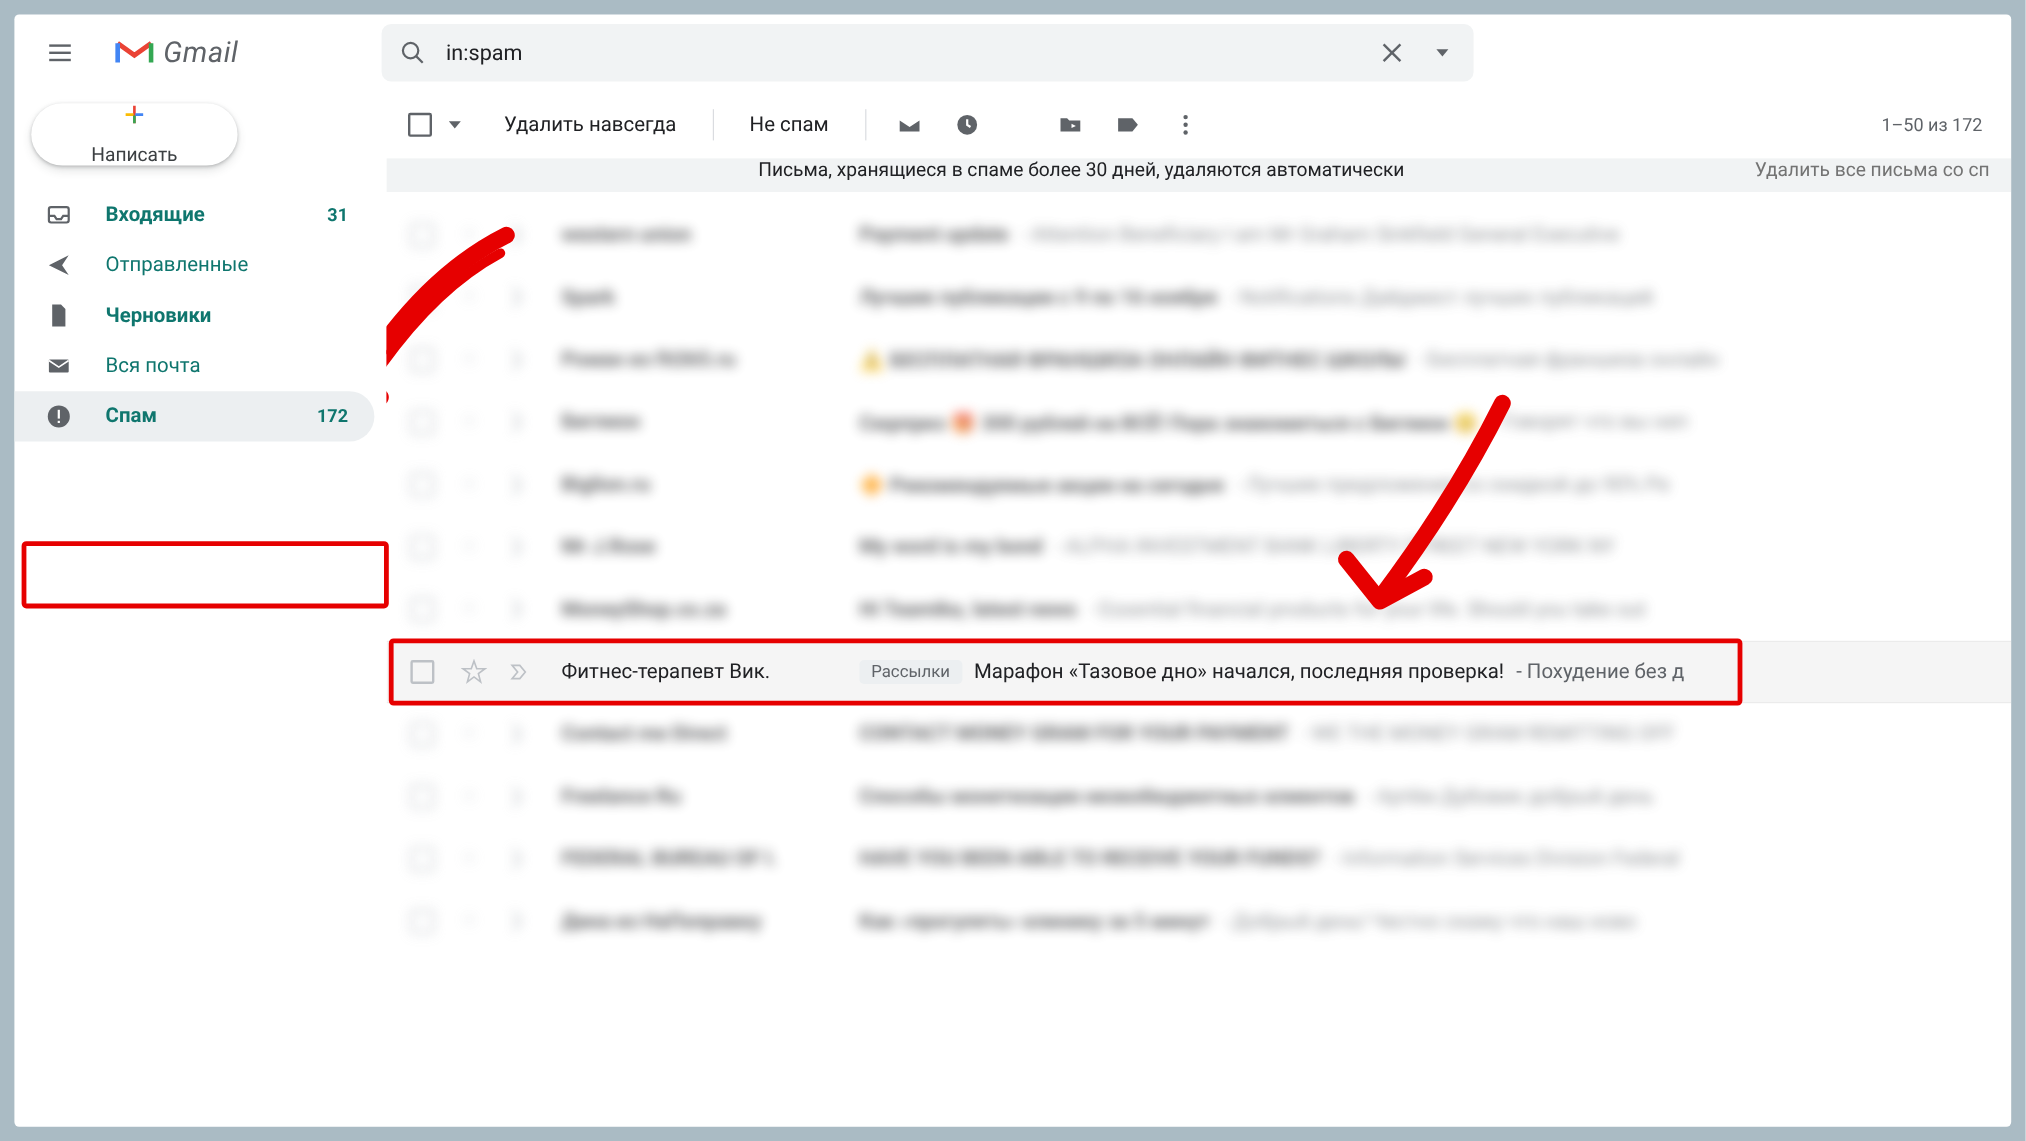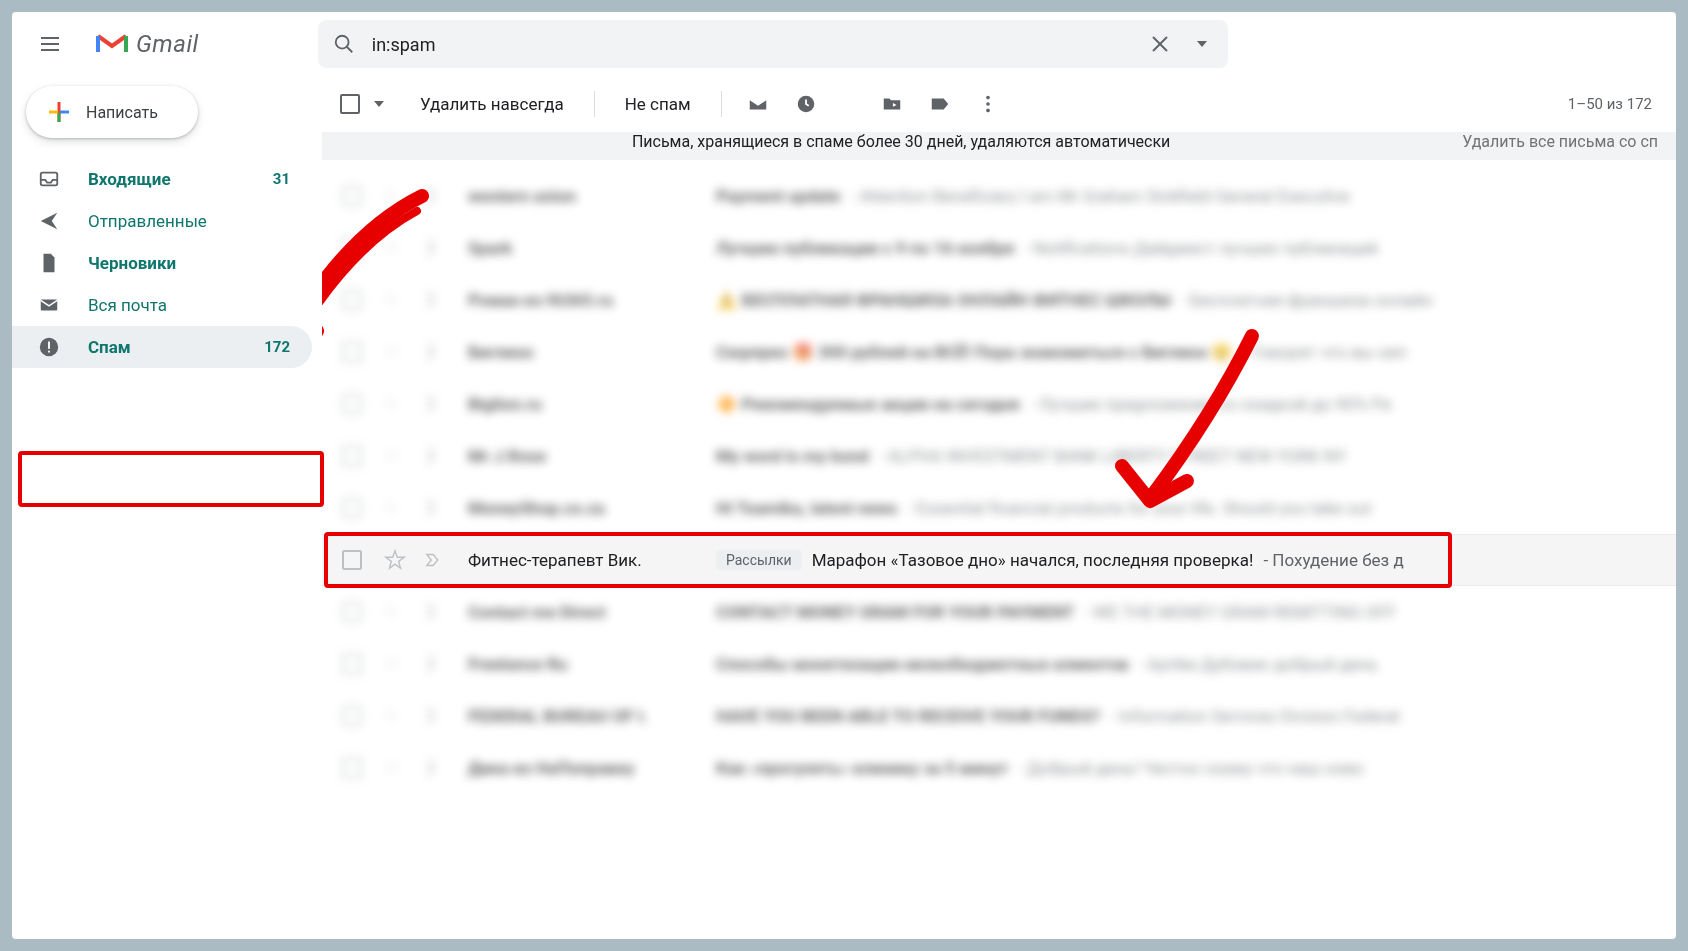--- a/index.html
+++ b/index.html
@@ -8,21 +8,21 @@
 .header { display:flex; align-items:center; height:64px; padding:0 16px; gap:24px; }
 .menu-btn { width:44px; height:44px; display:flex; align-items:center; justify-content:center; border-radius:50%; cursor:pointer; }
 .hamburger { width:18px; height:2px; background:#5f6368; box-shadow:0 -6px 0 #5f6368, 0 6px 0 #5f6368; }
 .logo-wrap { display:flex; align-items:center; gap:8px; }
 .logo-text { font-size:24px; color:#5f6368; letter-spacing:0.5px;font-style:italic; }
 .search { flex:0 0 auto; margin-left:95px; width:910px; height:48px; background:#f1f3f4; border-radius:8px; display:flex; align-items:center; padding:0 12px; gap:14px; }
 .search input { flex:1; border:none; background:transparent; font-size:18px; color:#202124; outline:none; }
 .search .icon-btn { width:28px; height:28px; display:flex; align-items:center; justify-content:center; color:#5f6368; cursor:pointer; }
 .body { display:flex; flex:1; overflow:hidden; }
 .sidebar { width:310px; flex-shrink:0; display:flex; flex-direction:column; padding-top:10px; position:relative; }
-.compose { margin:0 0 20px 14px; width:172px; height:52px; border-radius:26px; border:none; background:#fff; box-shadow:0 1px 3px rgba(60,64,67,0.3),0 4px 8px rgba(60,64,67,0.15); display:flex; align-items:center; gap:14px; padding:0 20px; font-size:16px; color:#3c4043; cursor:pointer; }
+.compose { margin:0 0 20px 14px; width:172px; height:52px; border-radius:26px; border:none; background:#fff; box-shadow:0 1px 3px rgba(60,64,67,0.3),0 4px 8px rgba(60,64,67,0.15); display:flex; align-items:center; gap:14px; padding:0 20px; font-size:16px; color:#3c4043; cursor:pointer;flex-direction:column; }
 .nav-item { height:42px; border-radius:0 21px 21px 0; margin-right:10px; display:flex; align-items:center; padding:0 22px 0 26px; gap:28px; font-size:17px; color:#0f766e; cursor:pointer; }
 .nav-item.bold { font-weight:700; }
 .nav-item .lbl { flex:1; }
 .nav-item .cnt { font-size:15px; }
 .nav-item.active { background:#eceff1; }
 .nav-icon { width:22px; height:22px; color:#5f6368; display:flex; align-items:center; justify-content:center; }
 .highlight-spam { position:absolute; border:4px solid #e60000; border-radius:4px; pointer-events:none; }
 .main { flex:1; display:flex; flex-direction:column; position:relative; overflow:hidden; }
 .toolbar { height:56px; display:flex; align-items:center; padding:0 18px; gap:8px; }
 .tb-check { width:20px; height:20px; border:2px solid #5f6368; border-radius:2px; background:#fff; }

